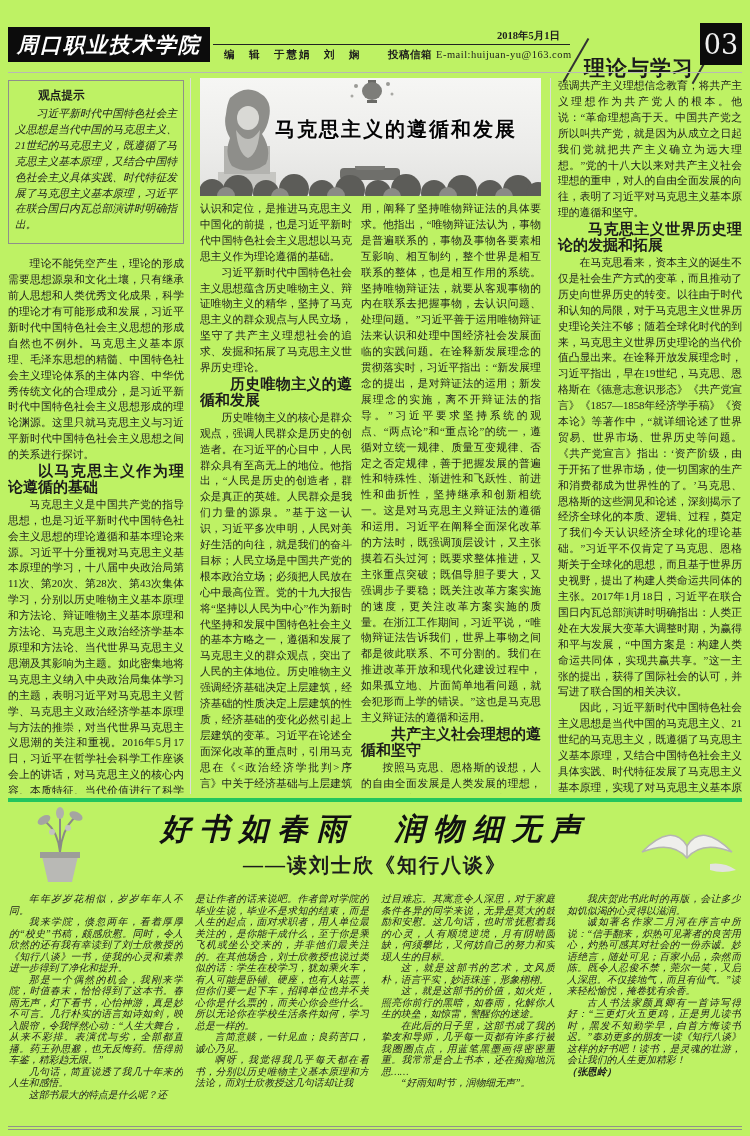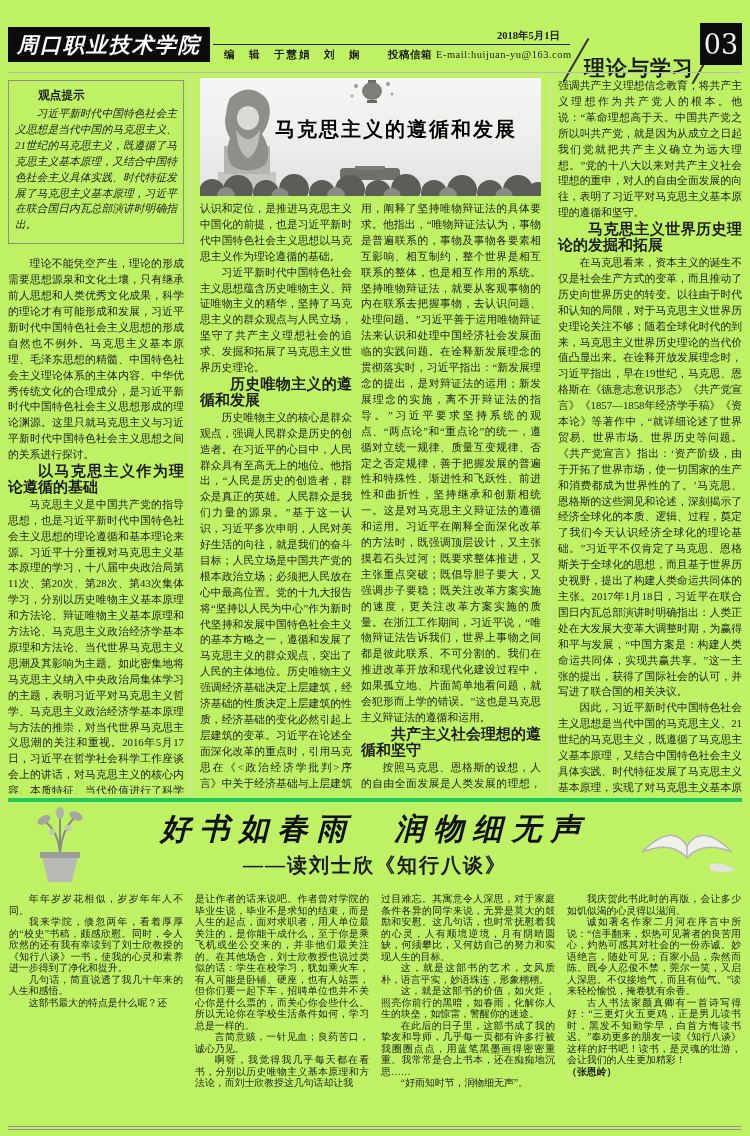--- a/index.html
+++ b/index.html
@@ -59,21 +59,21 @@
   
   .bottom-section{position:absolute;top:798px;left:8px;width:734px;height:332px;
                   border-top:4px solid #22c55e;border-bottom:4px double #90908c;box-sizing:border-box;}
   .b-head{position:relative;height:86px;}
   .b-title{text-align:center;font-size:30px;font-weight:bold;font-style:italic;
            letter-spacing:9px;padding-top:7px;color:#111;}
   .b-subtitle{text-align:center;font-size:20px;font-weight:bold;letter-spacing:2px;margin-top:2px;}
   .b-head svg{position:absolute;}
   .flower{left:8px;top:2px;}
   .book{right:0;top:10px;}
-  .b-cols{display:flex;gap:12px;padding:5px 1px 0 1px;height:236px;overflow:hidden;}
+  .b-cols{display:flex;gap:12px;padding:5px 1px 0 1px;height:236px;overflow:hidden;font-style:italic;}
   .bcol{flex:1;overflow:hidden;}
   .bottom-section p{margin:0;font-size:9.9px;line-height:11.5px;text-align:justify;}
   .sign{text-align:right;font-weight:bold;padding-right:4px;}
 </style>
 </head>
 <body>
 
 <div class="page">
 
   <div class="masthead">
@@ -195,20 +195,21 @@
       <svg class="book" width="110" height="70" viewBox="0 0 110 70">
         <path d="M10 40 Q40 10 55 34 Q70 10 100 40 Q70 28 55 46 Q40 28 10 40 Z" fill="#efefec" stroke="#b5b5b1" stroke-width="1.5"></path>
         <path d="M55 34 L55 46" stroke="#b5b5b1" stroke-width="1.5"></path>
         <path d="M78 52 Q92 50 104 58 Q90 62 78 58 Z" fill="#e3e3df"></path>
       </svg>
     </div>
     <div class="b-cols">
       <div class="bcol">
         <p class="para">年年岁岁花相似，岁岁年年人不同。</p>
         <p class="para">我来学院，倏忽两年，看着厚厚的“校史”书稿，颇感欣慰。同时，令人欣然的还有我有幸读到了刘士欣教授的《知行八谈》一书，使我的心灵和素养进一步得到了净化和提升。</p>
+        <p class="para">那是一个偶然的机会，我刚来学院，时值春末，恰恰得到了这本书。春雨无声，灯下看书，心怡神游，真是妙不可言。几行朴实的语言如诗如剑，映入眼帘，令我怦然心动：“人生大舞台，从来不彩排。表演优与劣，全部都直播。药王孙思邈，也无反悔药。悟得前车鉴，精彩趋无限。”</p>
         <p class="para">几句话，简直说透了我几十年来的人生和感悟。</p>
         <p class="para">这部书最大的特点是什么呢？还</p>
       </div>
       <div class="bcol">
         <p class="cont">是让作者的话来说吧。作者曾对学院的毕业生说，毕业不是求知的结束，而是人生的起点，面对求职者，用人单位最关注的，是你能干成什么，至于你是乘飞机或坐公交来的，并非他们最关注的。在其他场合，刘士欣教授也说过类似的话：学生在校学习，犹如乘火车，有人可能是卧铺、硬座，也有人站票，但你们要一起下车，招聘单位也并不关心你是什么票的，而关心你会些什么。所以无论你在学校生活条件如何，学习总是一样的。</p>
         <p class="para">言简意赅，一针见血；良药苦口，诚心乃见。</p>
         <p class="para">啊呀，我觉得我几乎每天都在看书，分别以历史唯物主义基本原理和方法论，而刘士欣教授这几句话却让我</p>
       </div>
       <div class="bcol">
         <p class="cont">过目难忘。其寓意令人深思，对于家庭条件各异的同学来说，无异是莫大的鼓励和安慰。这几句话，也时常抚慰着我的心灵，人有顺境逆境，月有阴晴圆缺，何须攀比，又何妨自己的努力和实现人生的目标。</p>

